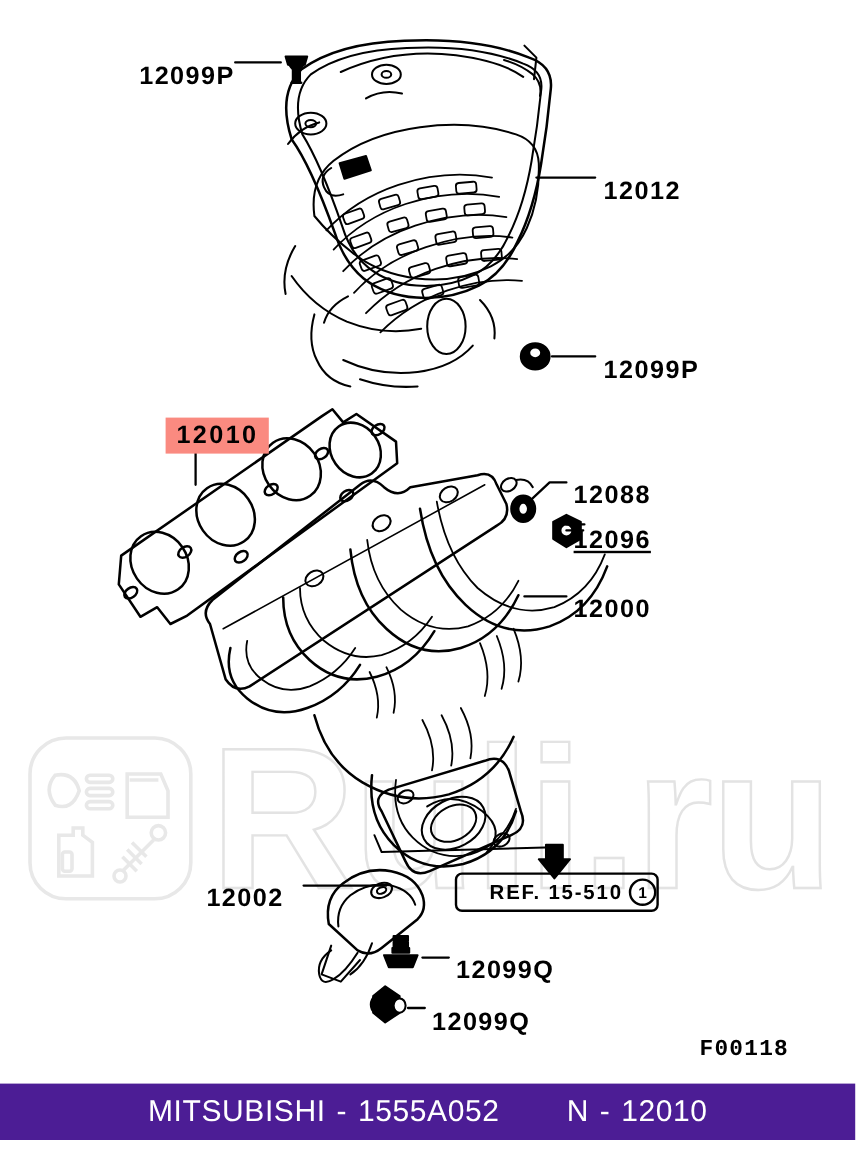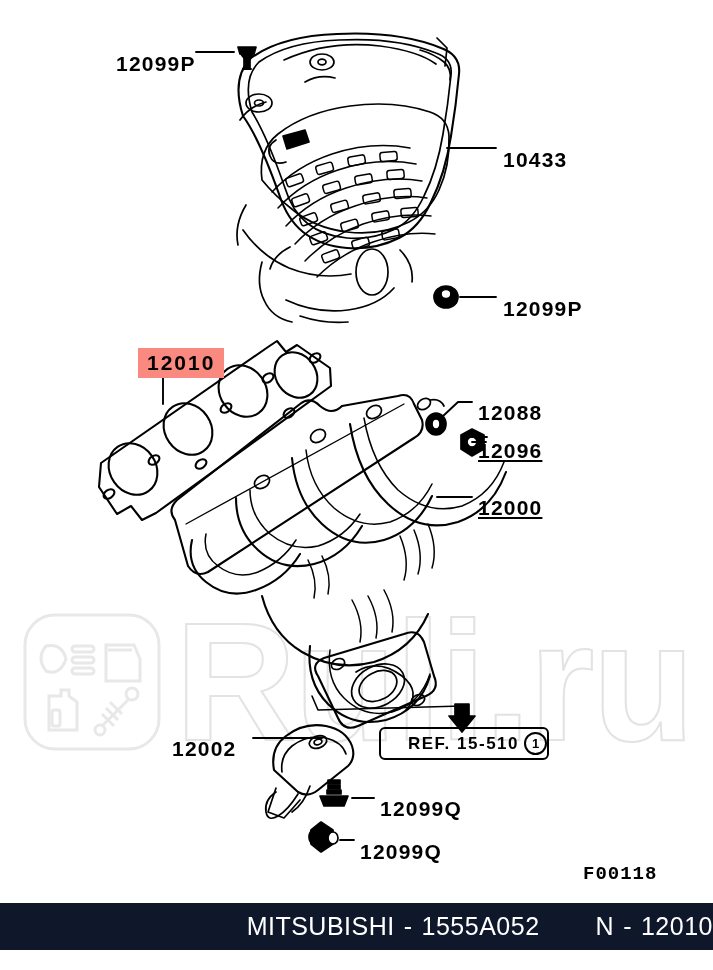--- a/index.html
+++ b/index.html
@@ -117,25 +117,25 @@
     letter-spacing: 1px;
     color: #000;
   }
   
   .footer-bar {
     position: absolute;
     left: 0;
     top: 903px;
     width: 713px;
     height: 47px;
-    background: #0f172a;
+    background: #4c1d95;
     z-index: 5;
     display: flex;
     align-items: center;
-    justify-content: flex-end;
+    justify-content: center;
   }
   .footer-inner {
     display: flex;
     align-items: baseline;
     color: #ffffff;
     font-family: "Liberation Sans", sans-serif;
     font-size: 25px;
     letter-spacing: 0.5px;
     white-space: nowrap;
   }
@@ -367,31 +367,31 @@
       <g>
         <path d="M312 696 L318 710 L462 706" stroke-width="1.6"></path>
         <path d="M462 706 L462 716" stroke-width="1.6"></path>
         <path d="M455 704 l14 0 l0 12 l6 0 l-13 16 l-13 -16 l6 0 Z" fill="#000" stroke="#000"></path>
       </g>
     </g>
   </svg>
 
   <div class="callout" style="left:116px; top:43px;">12099P</div>
 
-  <div class="callout" style="left:503px; top:139px;">10433</div>
+  <div class="callout" style="left:503px; top:139px;">12012</div>
 
   <div class="callout" style="left:503px; top:288px;">12099P</div>
 
   <div class="callout highlight" style="left:138px; top:338px;">12010</div>
 
   <div class="callout" style="left:478px; top:392px;">12088</div>
 
   <div class="callout" style="left:478px; top:430px;text-decoration:underline;">12096</div>
 
-  <div class="callout" style="left:478px; top:487px;text-decoration:underline;">12000</div>
+  <div class="callout" style="left:478px; top:487px;">12000</div>
 
   <div class="callout" style="left:172px; top:728px;">12002</div>
 
   <div class="callout" style="left:380px; top:788px;">12099Q</div>
 
   <div class="callout" style="left:360px; top:831px;">12099Q</div>
 
   <div class="ref-box">
     <span>REF. 15-510</span>
     <span class="ref-circle">1</span>

